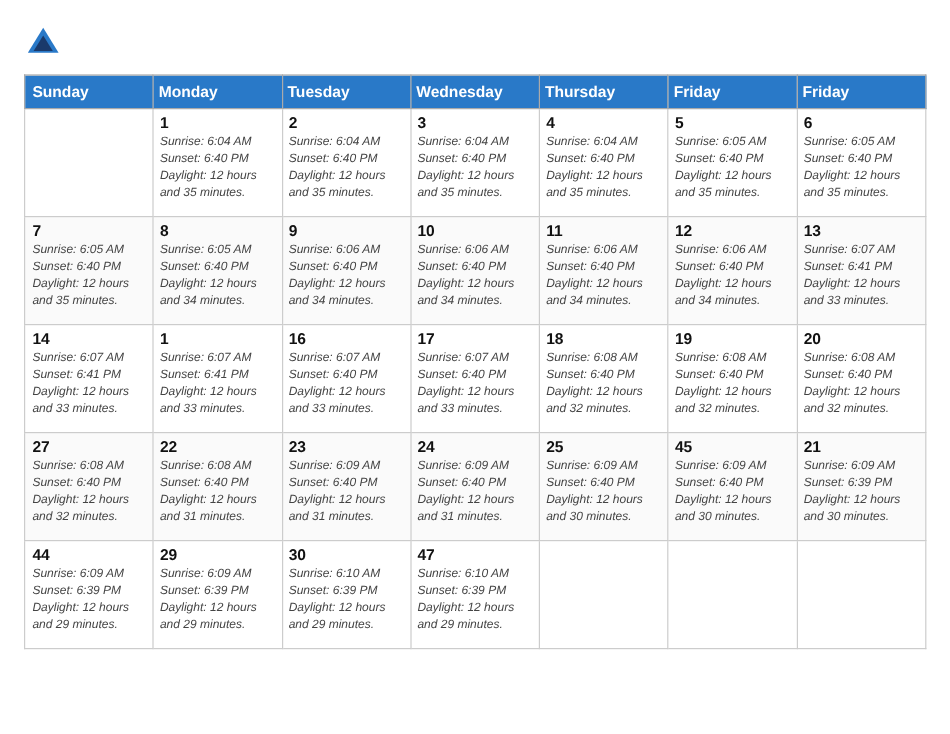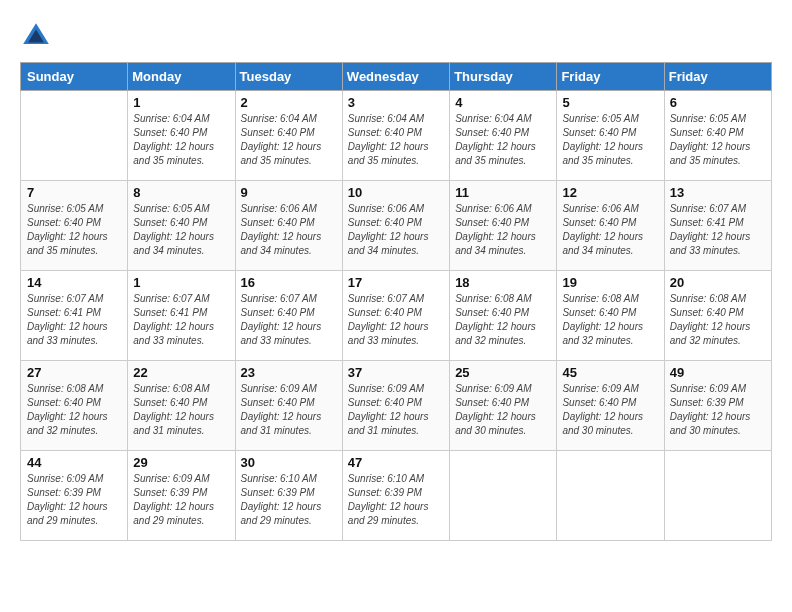--- a/index.html
+++ b/index.html
@@ -221,33 +221,33 @@
         </td>
         <td>
           <span class="day-num">22</span>
           <div class="day-info">Sunrise: 6:08 AM<br>Sunset: 6:40 PM<br>Daylight: 12 hours<br>and 31 minutes.</div>
         </td>
         <td>
           <span class="day-num">23</span>
           <div class="day-info">Sunrise: 6:09 AM<br>Sunset: 6:40 PM<br>Daylight: 12 hours<br>and 31 minutes.</div>
         </td>
         <td>
-          <span class="day-num">37</span>
+          <span class="day-num">24</span>
           <div class="day-info">Sunrise: 6:09 AM<br>Sunset: 6:40 PM<br>Daylight: 12 hours<br>and 31 minutes.</div>
         </td>
         <td>
           <span class="day-num">25</span>
           <div class="day-info">Sunrise: 6:09 AM<br>Sunset: 6:40 PM<br>Daylight: 12 hours<br>and 30 minutes.</div>
         </td>
         <td>
           <span class="day-num">45</span>
           <div class="day-info">Sunrise: 6:09 AM<br>Sunset: 6:40 PM<br>Daylight: 12 hours<br>and 30 minutes.</div>
         </td>
         <td>
-          <span class="day-num">49</span>
+          <span class="day-num">21</span>
           <div class="day-info">Sunrise: 6:09 AM<br>Sunset: 6:39 PM<br>Daylight: 12 hours<br>and 30 minutes.</div>
         </td>
       </tr>
       <tr>
         <td>
           <span class="day-num">44</span>
           <div class="day-info">Sunrise: 6:09 AM<br>Sunset: 6:39 PM<br>Daylight: 12 hours<br>and 29 minutes.</div>
         </td>
         <td>
           <span class="day-num">29</span>

